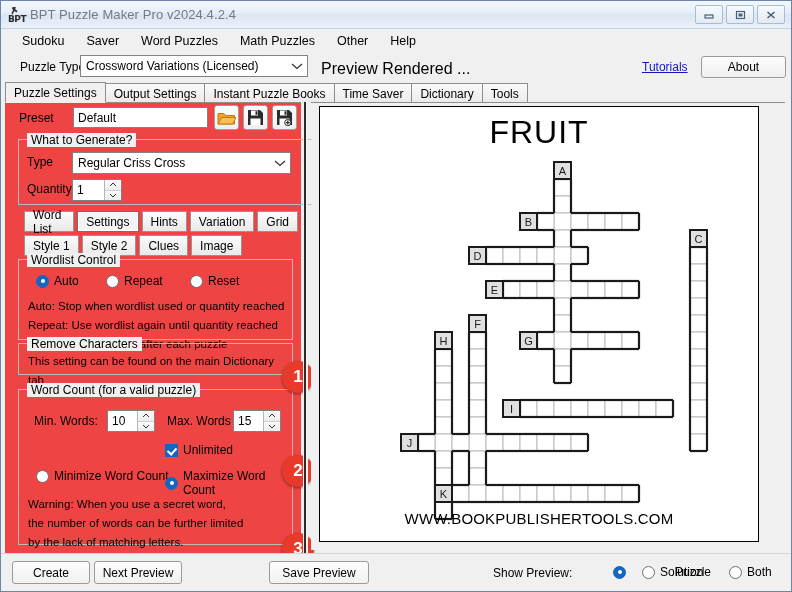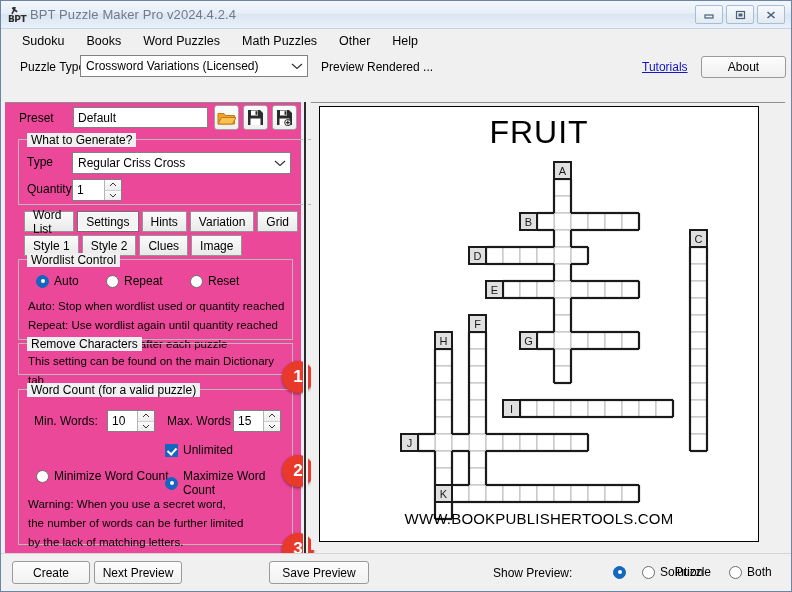--- a/index.html
+++ b/index.html
@@ -76,21 +76,21 @@
     font-size: 12px; color: #000;
     cursor: pointer;
   }
   .combo .ctext { padding-left: 5px; flex: 1; white-space: nowrap; overflow: hidden; }
   .combo .carrow {
     width: 20px; text-align: center; color: #333; font-size: 11px;
     display:flex; align-items:center; justify-content:center;
   }
   #ptcombo { left: 79px; top: 1px; width: 228px; height: 22px; }
   .preview-rendered {
-    position: absolute; left: 320px; top: 6px; font-size: 12px; color: #000;
+    position: absolute; left: 320px; top: 6px; font-size: 16px; color: #000;
   }
   .tutorials {
     position: absolute; left: 641px; top: 59px;
     font-size: 12px; color: #1414c8; text-decoration: underline; cursor: pointer;
   }
   .about-btn {
     position: absolute; left: 700px; top: 55px; width: 85px; height: 22px;
     background: linear-gradient(to bottom,#fcfcfc,#f0f0f0);
     border: 1px solid #9a9a9a; border-radius: 3px;
     font-size: 12px; color: #000;
@@ -112,21 +112,21 @@
   }
   .tab.active {
     background: #f0f0f0; height: 21px;
     border-bottom: 1px solid #f0f0f0;
     z-index: 2;
   }
 
   
   .leftpanel {
     position: absolute; left: 4px; top: 101px; width: 296px; height: 452px;
-    background: #ec4899;
+    background: #ef4444;
     border-top: 1px solid #8d8d8d;
   }
   .preset-label { position: absolute; left: 14px; top: 8px; }
   .textinput {
     position: absolute;
     background: #fff; border: 1px solid #818181;
     font-size: 12px; color: #000;
     display: flex; align-items: center; padding-left: 4px;
   }
   #preset-input { left: 68px; top: 4px; width: 135px; height: 21px; }
@@ -316,21 +316,21 @@
       <div class="tb-btn">
         <svg width="14" height="12">
             <path d="M3.5 3 L10.5 9 M10.5 3 L3.5 9" stroke="#4a5f78" stroke-width="1.6" fill="none"></path>
           </svg>
       </div>
     </div>
   </div>
 
   <div class="menubar">
     <div class="menu-item">Sudoku</div>
-    <div class="menu-item">Books</div>
+    <div class="menu-item">Saver</div>
     <div class="menu-item">Word Puzzles</div>
     <div class="menu-item">Math Puzzles</div>
     <div class="menu-item">Other</div>
     <div class="menu-item">Help</div>
   </div>
 
   <div class="ptrow">
     <div class="lbl pt-label">Puzzle Type</div>
     <div class="combo" id="ptcombo">
       <div class="ctext">Crossword Variations (Licensed)</div>
@@ -338,20 +338,28 @@
         <svg width="12" height="8">
             <path d="M1 2 L6 6.5 L11 2" stroke="#333" stroke-width="1.2" fill="none"></path>
           </svg>
       </div>
     </div>
     <div class="preview-rendered">Preview Rendered ...</div>
   </div>
   <div class="tutorials">Tutorials</div>
   <div class="about-btn">About</div>
 
+  <div class="tabstrip">
+    <div class="tab active">Puzzle Settings</div>
+    <div class="tab">Output Settings</div>
+    <div class="tab">Instant Puzzle Books</div>
+    <div class="tab">Time Saver</div>
+    <div class="tab">Dictionary</div>
+    <div class="tab">Tools</div>
+  </div>
 
   <div class="leftpanel">
 
     <div class="lbl preset-label">Preset</div>
     <div class="textinput" id="preset-input">Default</div>
 
     <div class="iconbtn" id="open-btn">
       <svg width="19" height="16" viewBox="0 0 19 16">
         <path d="M1 3.5 L1 14 L17.5 14 L17.5 5.5 L8.5 5.5 L7 3.5 Z" fill="#f0a32b" stroke="#c07c10" stroke-width="1"></path>
         <path d="M1 14 L4.5 7.5 L19 7.5 L15.5 14 Z" fill="#fbbf52" stroke="#c07c10" stroke-width="1"></path>

